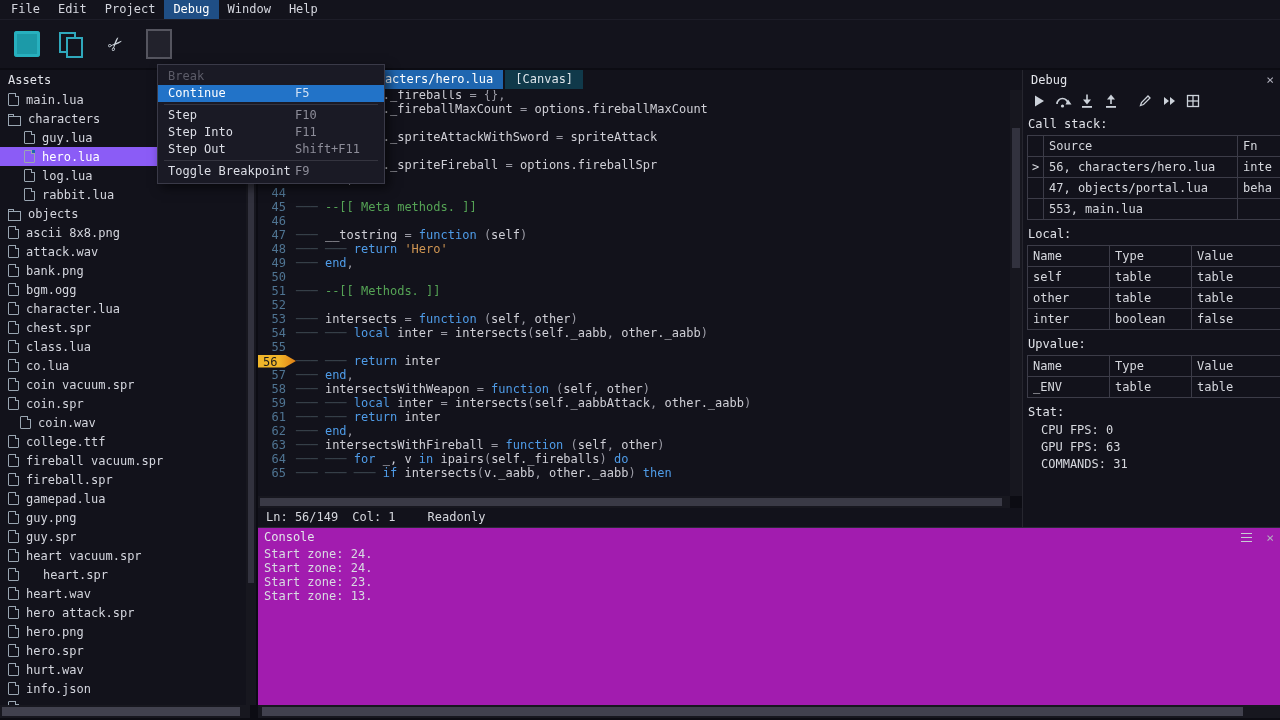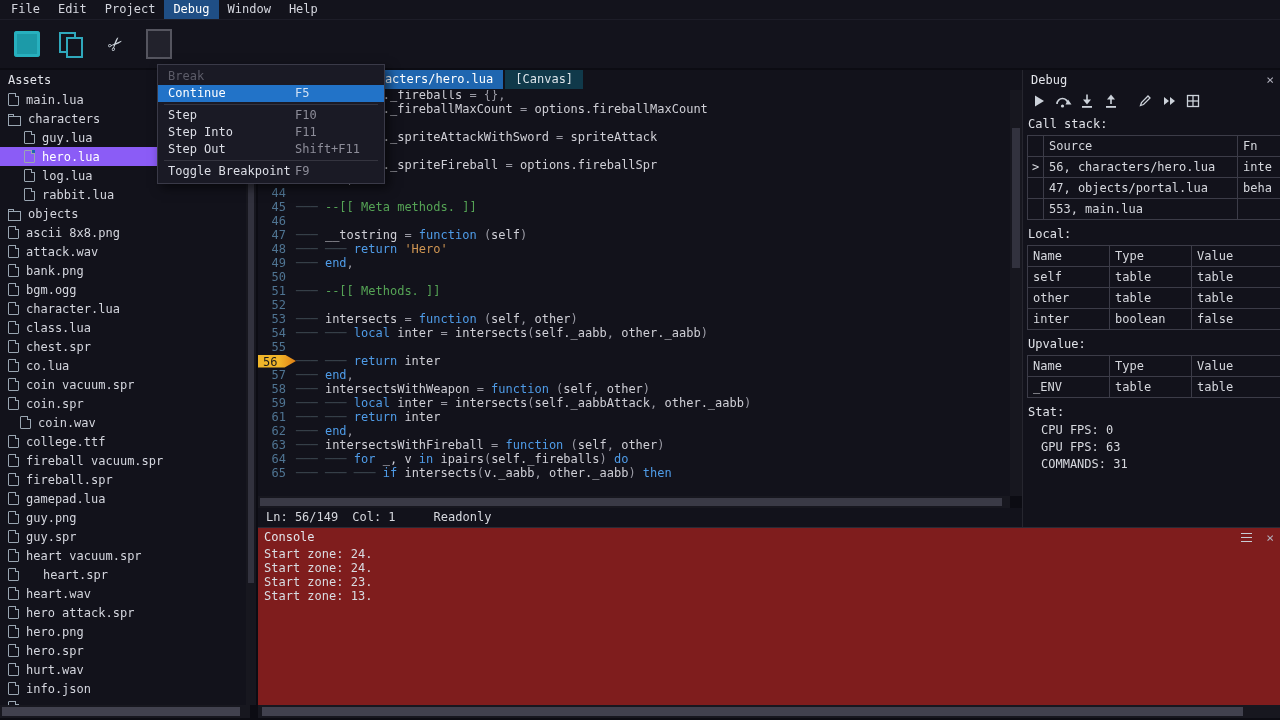--- a/index.html
+++ b/index.html
@@ -64,21 +64,21 @@
   .ln{width:38px;box-sizing:border-box;padding-right:10px;text-align:right;color:#4f7492;flex:none;line-height:14px;}
   .ln.cur{padding-right:0;padding-left:5px;text-align:left;color:#1c1c1c;
           background:linear-gradient(90deg,#f0b62a 55%,#df7f15);
           clip-path:polygon(0 0,70% 0,100% 50%,70% 100%,0 100%);height:13px;margin-top:.5px;}
   .lc{line-height:14px;}
   .ind{color:#3d4851;}
   .id{color:#cfcfd6;} .op{color:#9a9aa4;} .kw{color:#4f9ce8;} .str{color:#cf9552;} .com{color:#55a355;}
   .statusbar{position:absolute;left:258px;top:508px;width:764px;height:19px;line-height:19px;background:#12121b;
              display:flex;padding-left:8px;box-sizing:border-box;color:#d6d8de;}
   .statusbar span{margin-right:14px;}
-  .statusbar .ro{margin-left:24px;}
+  .statusbar .ro{margin-left:18px;}
   
   .debug-panel{position:absolute;left:1022px;top:70px;width:258px;height:457px;background:#12121b;
                border-left:1px solid #26262f;box-sizing:border-box;overflow:hidden;}
   .panel-header{height:20px;line-height:20px;padding-left:8px;position:relative;color:#e2e4ea;}
   .close{position:absolute;right:6px;top:0;font-size:13px;color:#b2b2be;cursor:default;}
   .dbg-toolbar{display:flex;align-items:center;height:22px;padding-left:6px;}
   .dbtn{width:20px;height:18px;display:flex;align-items:center;justify-content:center;margin-right:4px;}
   .dbtn.gapped{margin-left:10px;}
   .dbg-label{padding:5px 0 3px 5px;color:#e0e2e8;}
   .dtable{margin:1px 0 2px 4px;border-top:1px solid #3c3c48;border-left:1px solid #3c3c48;width:254px;}
@@ -86,21 +86,21 @@
   .tcell{border-right:1px solid #3c3c48;border-bottom:1px solid #3c3c48;height:21px;line-height:20px;
          padding-left:5px;box-sizing:border-box;overflow:hidden;white-space:nowrap;flex:none;color:#d6d8de;}
   .cs-table .tcell:nth-child(1){width:16px;padding-left:4px;}
   .cs-table .tcell:nth-child(2){width:194px;}
   .cs-table .tcell:nth-child(3){width:60px;}
   .var-table .tcell:nth-child(1){width:82px;}
   .var-table .tcell:nth-child(2){width:82px;}
   .var-table .tcell:nth-child(3){width:96px;}
   .stat-line{line-height:17px;padding-left:18px;color:#d6d8de;}
   
-  .console{position:absolute;left:258px;top:527px;width:1022px;height:178px;background:#7f1d1d;
+  .console{position:absolute;left:258px;top:527px;width:1022px;height:178px;background:#a21caf;
            border-top:1px solid #2a2a36;box-sizing:border-box;}
   .console-header{height:19px;line-height:19px;padding-left:6px;position:relative;color:#e2e4ea;}
   .lines-icon{position:absolute;right:28px;top:5px;width:11px;height:9px;
       background:linear-gradient(#c8ccd4 0 1px,transparent 1px 4px,#c8ccd4 4px 5px,transparent 5px 8px,#c8ccd4 8px 9px);}
   .console-lines{padding-left:6px;}
   .console-line{line-height:14px;color:#d8dce2;white-space:pre;}
 </style>
 </head>
 <body>
 
@@ -175,25 +175,25 @@
       <div class="tree-row" style="padding-left: 8px;">
         <span class="i-file"></span>
         <span class="tree-label">bgm.ogg</span>
       </div>
       <div class="tree-row" style="padding-left: 8px;">
         <span class="i-file"></span>
         <span class="tree-label">character.lua</span>
       </div>
       <div class="tree-row" style="padding-left: 8px;">
         <span class="i-file"></span>
+        <span class="tree-label">chest.spr</span>
+      </div>
+      <div class="tree-row" style="padding-left: 8px;">
+        <span class="i-file"></span>
         <span class="tree-label">class.lua</span>
-      </div>
-      <div class="tree-row" style="padding-left: 8px;">
-        <span class="i-file"></span>
-        <span class="tree-label">chest.spr</span>
       </div>
       <div class="tree-row" style="padding-left: 8px;">
         <span class="i-file"></span>
         <span class="tree-label">co.lua</span>
       </div>
       <div class="tree-row" style="padding-left: 8px;">
         <span class="i-file"></span>
         <span class="tree-label">coin vacuum.spr</span>
       </div>
       <div class="tree-row" style="padding-left: 8px;">

